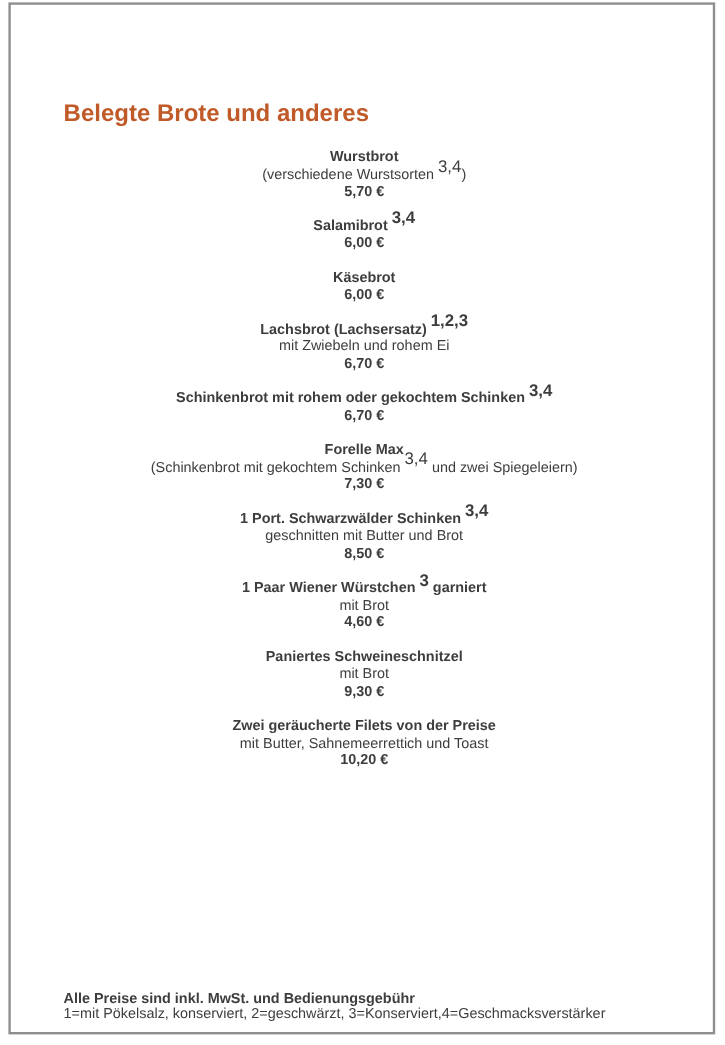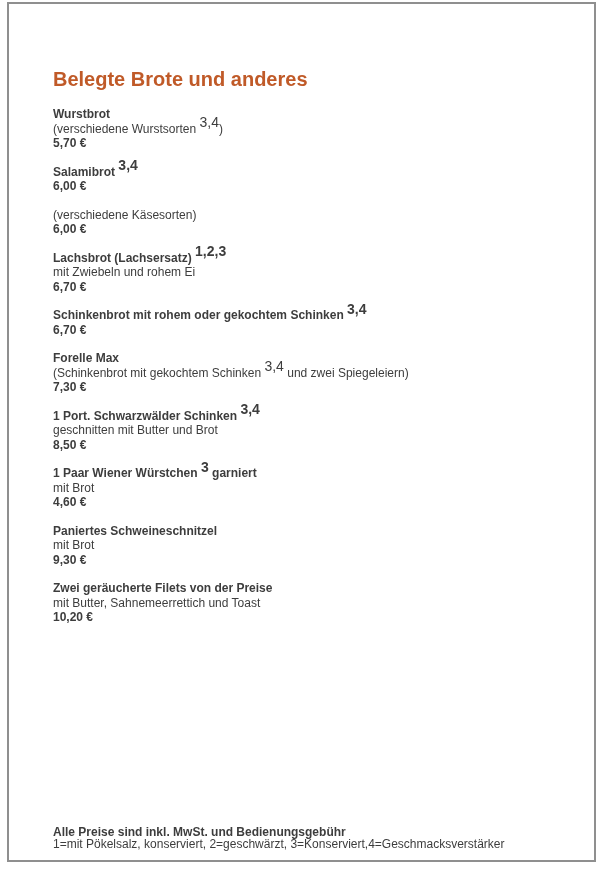--- a/index.html
+++ b/index.html
@@ -18,34 +18,35 @@
   }
   .page {
     position: absolute;
     left: 7px;
     top: 2px;
     width: 589px;
     height: 860px;
     box-sizing: border-box;
     border: 2px solid var(--border-color, #8f8f8f);
     background: #ffffff;
-    padding: 63px 40px 0 44px;
+    padding: 79px 40px 0 44px;
   }
   .title {
     margin: 0 0 16px 0;
     font-size: 20px;
     line-height: 24px;
     font-weight: bold;
     color: var(--title-color, #c05a28);
   }
   .menu-item {
     margin: 0 0 14px 0;
     font-size: 12px;
     line-height: 14.5px;
     color: var(--text-color, #3d3d3d);
+    text-align: center;
   }
   .item-name { font-weight: bold; }
   .item-desc { font-weight: normal; }
   .item-price { font-weight: bold; }
   sup.additive {
     font-size: 14px;
     line-height: 0;
     position: relative;
     top: -0.5px;
     vertical-align: super;
@@ -73,21 +74,21 @@
         <div class="menu-item">
           <div class="item-name">Wurstbrot</div>
           <div class="item-desc">(verschiedene Wurstsorten <sup class="additive">3,4</sup>)</div>
           <div class="item-price">5,70 €</div>
         </div>
         <div class="menu-item">
           <div class="item-name">Salamibrot <sup class="additive">3,4</sup></div>
           <div class="item-price">6,00 €</div>
         </div>
         <div class="menu-item">
-          <div class="item-desc">(verschiedene Käsesorten)</div>
+          <div class="item-name">Käsebrot</div>
           <div class="item-price">6,00 €</div>
         </div>
         <div class="menu-item">
           <div class="item-name">Lachsbrot (Lachsersatz) <sup class="additive">1,2,3</sup></div>
           <div class="item-desc">mit Zwiebeln und rohem Ei</div>
           <div class="item-price">6,70 €</div>
         </div>
         <div class="menu-item">
           <div class="item-name">Schinkenbrot mit rohem oder gekochtem Schinken <sup class="additive">3,4</sup></div>
           <div class="item-price">6,70 €</div>

